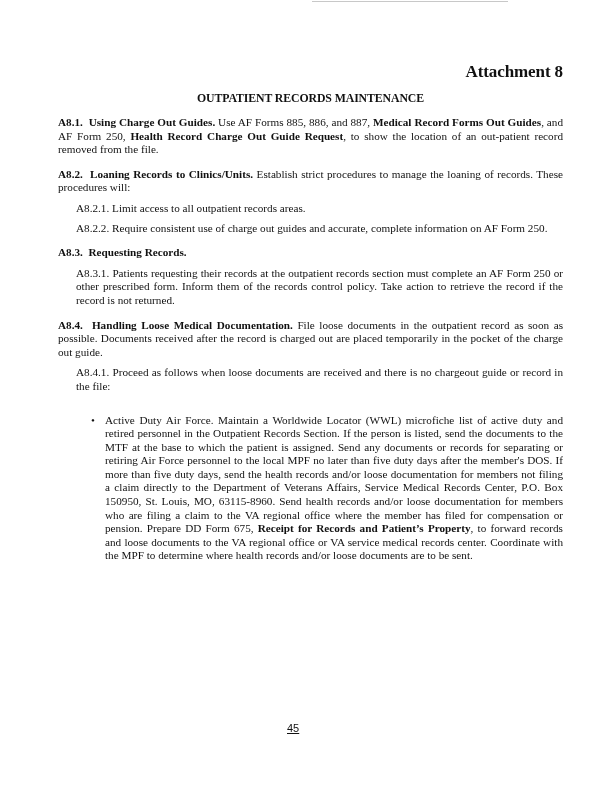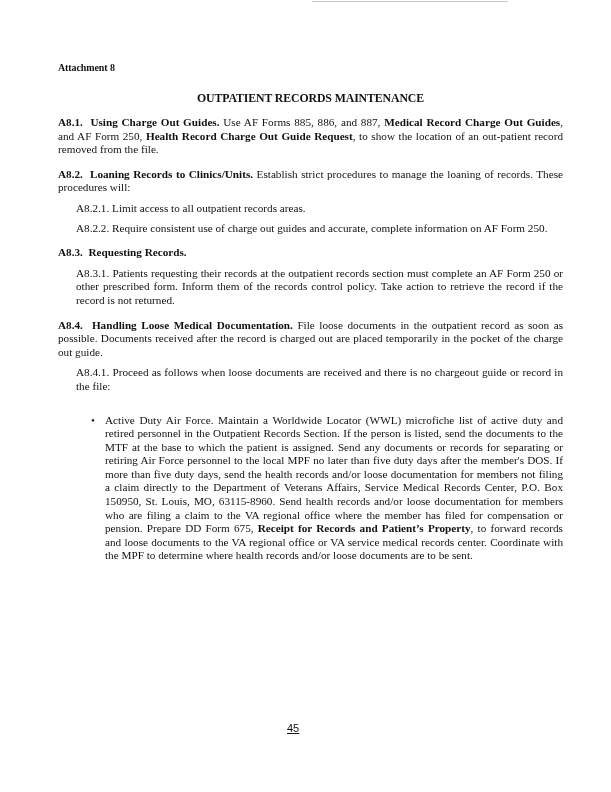--- a/index.html
+++ b/index.html
@@ -27,23 +27,23 @@
       position: absolute;
       top: 0;
       left: 58px;
       width: 505px;
     }
     .att-title {
       position: absolute;
       top: 62px;
       left: 0;
       width: 505px;
-      text-align: left;
+      text-align: right;
       font-weight: bold;
-      font-size: 10px;
+      font-size: 17px;
       letter-spacing: -0.1px;
     }
     .doc-title {
       position: absolute;
       top: 91px;
       left: 0;
       width: 505px;
       text-align: center;
       font-weight: bold;
       font-size: 11.8px;
@@ -93,21 +93,21 @@
 <div class="top-rule"></div>
 
 <div class="page">
   <div class="att-title">Attachment 8</div>
   <div class="doc-title">OUTPATIENT RECORDS MAINTENANCE</div>
 
   <div class="content">
 
     <p class="sec">
       <b>A8.1.</b>&nbsp;
-      <b>Using Charge Out Guides.</b><span> Use AF Forms 885, 886, and 887, </span><b>Medical Record Charge Out Guides</b><span>, and AF Form 250, </span><b>Health Record Charge Out Guide Request</b><span>, to show the location of an out-patient record removed from the file.</span>
+      <b>Using Charge Out Guides.</b><span> Use AF Forms 885, 886, and 887, </span><b>Medical Record Forms Out Guides</b><span>, and AF Form 250, </span><b>Health Record Charge Out Guide Request</b><span>, to show the location of an out-patient record removed from the file.</span>
     </p>
 
     <p class="sec" style="margin-bottom:7px;">
       <b>A8.2.</b>&nbsp;
       <b>Loaning Records to Clinics/Units.</b><span> Establish strict procedures to manage the loaning of records. These procedures will:</span>
     </p>
     <p class="sub"><span>A8.2.1.</span><span> Limit access to all outpatient records areas.</span></p>
     <p class="sub"><span>A8.2.2.</span><span> Require consistent use of charge out guides and accurate, complete information on AF Form 250.</span></p>
 
     <p class="sec sec-gap" style="margin-bottom:7px;">

